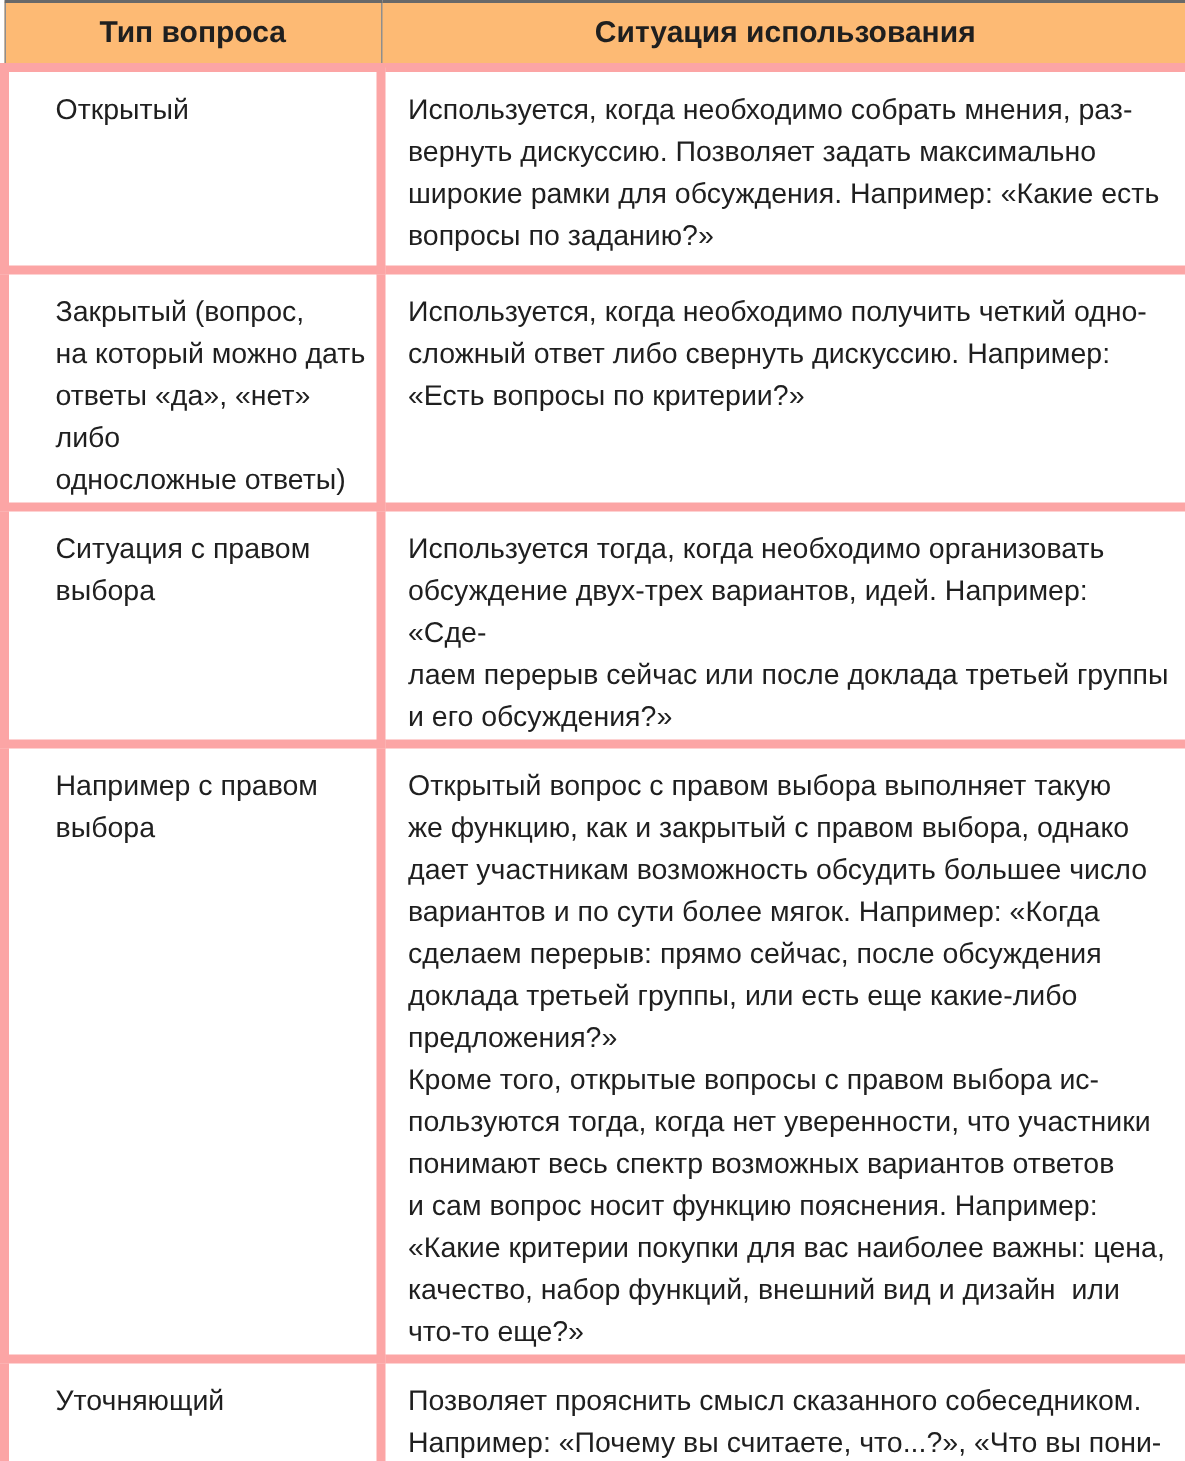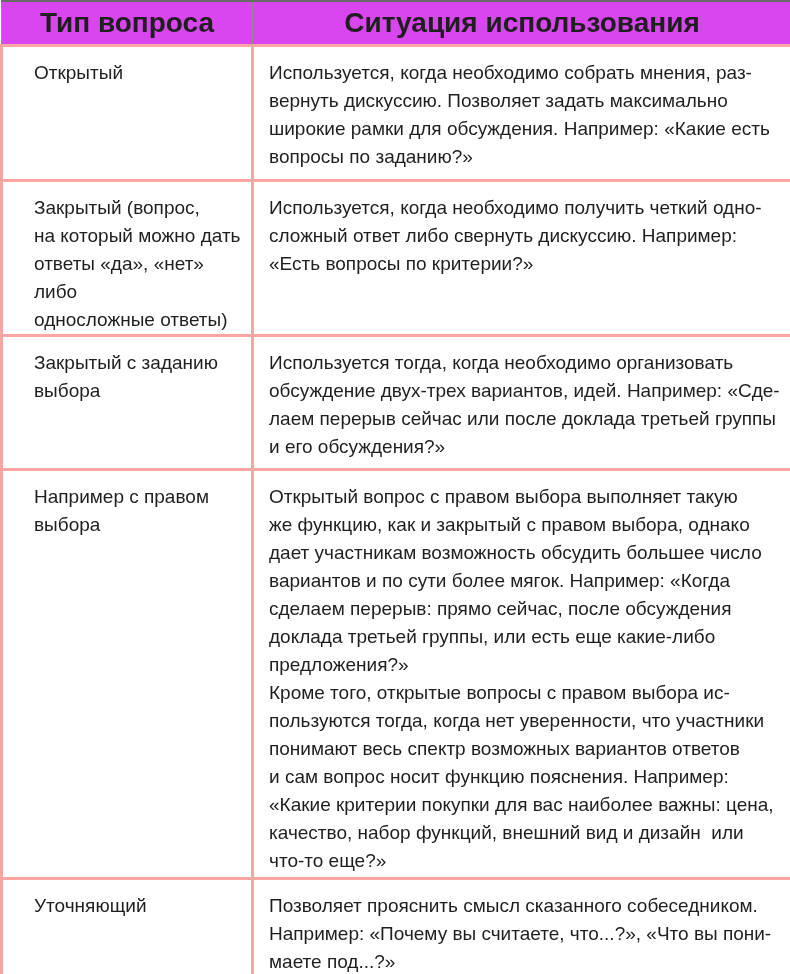--- a/index.html
+++ b/index.html
@@ -17,35 +17,35 @@
     height: 974px;
     border-collapse: collapse;
     table-layout: fixed;
     font-family: "Liberation Sans", "DejaVu Sans", sans-serif;
     color: #1f1f1f;
   }
   col.c-type  { width: 251px; }
   col.c-usage { width: 539px; }
 
   th {
-    background: #d946ef;
+    background: #fdba74;
     border-left: 1px solid #8e8e8e;
     border-right: 1px solid #8e8e8e;
     border-top: 2px solid #696969;
     border-bottom: 2px solid #696969;
-    font-size: 28px;
+    font-size: 20px;
     font-weight: bold;
     text-align: center;
     vertical-align: middle;
     padding: 4px 4px;
   }
   thead tr { height: 44px; }
 
   td {
-    border: 3px solid #fca5a5;
+    border: 6px solid #fca5a5;
     vertical-align: top;
     font-size: 19px;
     line-height: 28px;
     white-space: pre-wrap;
     padding: 12px 10px 0 15px;
     overflow: hidden;
   }
   td.type-cell { padding-left: 31px; padding-right: 6px; }
 
   tr.row-0 { height: 135px; }
@@ -81,21 +81,21 @@
     <tr class="row-1">
       <td class="type-cell">Закрытый (вопрос,
 на который можно дать
 ответы «да», «нет» либо
 односложные ответы)</td>
       <td class="usage-cell">Используется, когда необходимо получить четкий одно-
 сложный ответ либо свернуть дискуссию. Например:
 «Есть вопросы по критерии?»</td>
     </tr>
     <tr class="row-2">
-      <td class="type-cell">Закрытый с заданию
+      <td class="type-cell">Ситуация с правом
 выбора</td>
       <td class="usage-cell">Используется тогда, когда необходимо организовать
 обсуждение двух-трех вариантов, идей. Например: «Сде-
 лаем перерыв сейчас или после доклада третьей группы
 и его обсуждения?»</td>
     </tr>
     <tr class="row-3">
       <td class="type-cell">Например с правом
 выбора</td>
       <td class="usage-cell">Открытый вопрос с правом выбора выполняет такую

